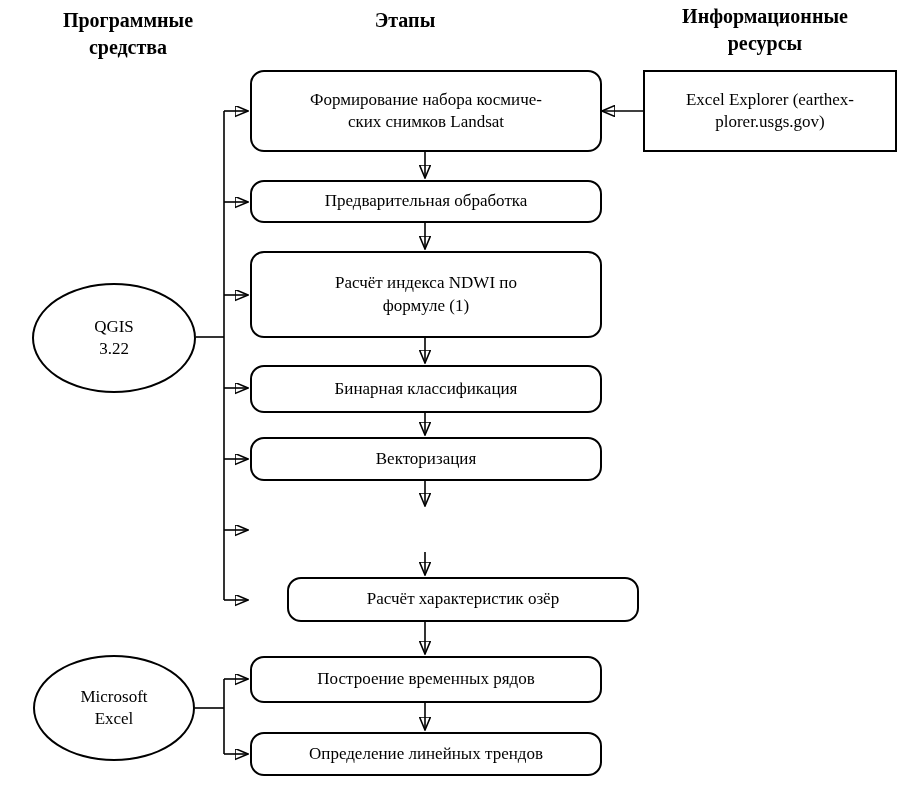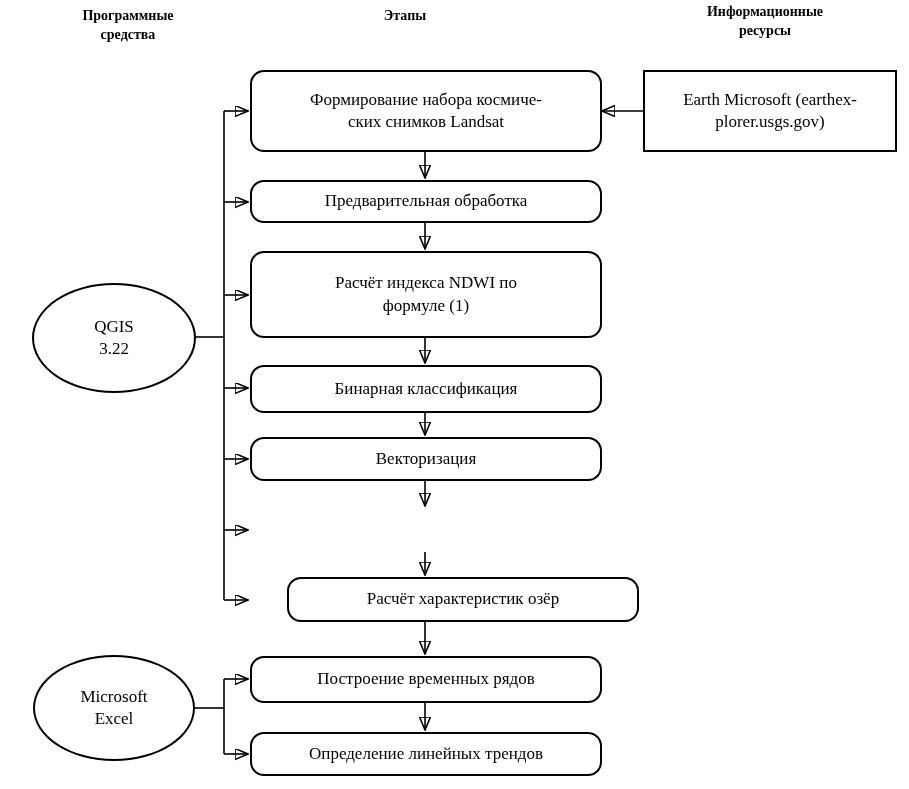--- a/index.html
+++ b/index.html
@@ -49,21 +49,21 @@
   .resource-box {
     border-radius: 0;
   }
   .ellipse {
     border-radius: 50%;
   }
   .col-header {
     position: absolute;
     z-index: 2;
     font-weight: bold;
-    font-size: 14px;
+    font-size: 20px;
     line-height: 1.35;
     text-align: center;
   }
   .line { white-space: nowrap; }
 </style>
 </head>
 <body>
 
 <div class="canvas">
 
@@ -134,21 +134,21 @@
     <div class="line">Расчёт характеристик озёр</div>
   </div>
   <div class="node stage-box" style="top:656px; height:47px;">
     <div class="line">Построение временных рядов</div>
   </div>
   <div class="node stage-box" style="top:732px; height:44px;">
     <div class="line">Определение линейных трендов</div>
   </div>
 
   <div class="node resource-box" style="left:643px; top:70px; width:254px; height:82px;">
-    <div class="line">Earth Microsoft (earthex-</div>
+    <div class="line">Excel Explorer (earthex-</div>
     <div class="line">plorer.usgs.gov)</div>
   </div>
 
   <div class="node ellipse" style="left:32px; top:283px; width:164px; height:110px;">
     <div class="line">QGIS</div>
     <div class="line">3.22</div>
   </div>
   <div class="node ellipse" style="left:33px; top:655px; width:162px; height:106px;">
     <div class="line">Microsoft</div>
     <div class="line">Excel</div>

